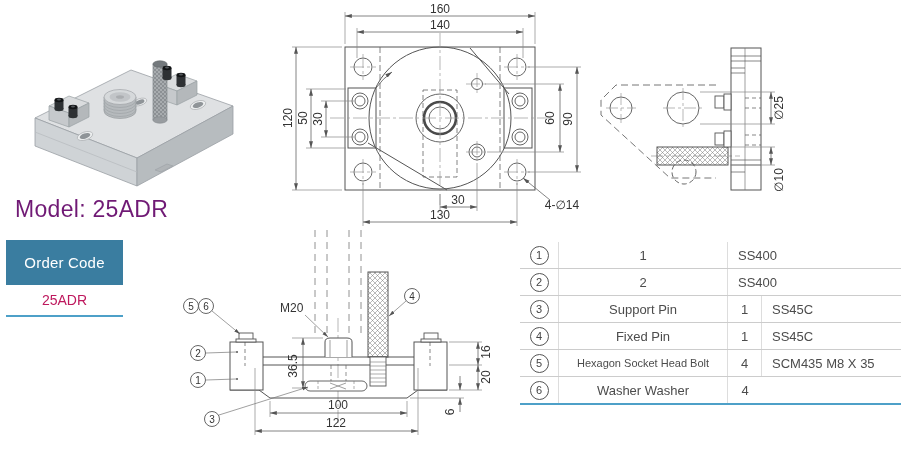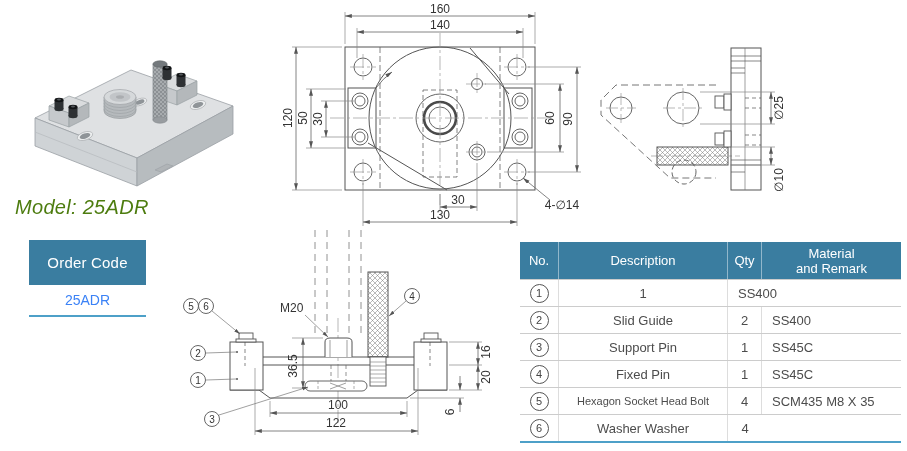--- a/index.html
+++ b/index.html
@@ -1,25 +1,25 @@
 <!DOCTYPE html>
 <html><head>
 <meta charset="utf-8">
 <style>
   html,body{margin:0;padding:0;background:#ffffff;}
   .canvas{position:relative;width:907px;height:451px;background:#fff;overflow:hidden;
           font-family:"Liberation Sans",sans-serif;}
   .abs{position:absolute;}
   
-  .model{left:15px;top:196px;font-size:20px;color:#4d7c0f;letter-spacing:.3px;font-style:italic;}
+  .model{left:15px;top:196px;font-size:23px;color:#701a75;letter-spacing:.3px;}
   
-  .oc{left:29px;top:240px;width:117px;}
+  .oc{left:6px;top:240px;width:117px;}
   .oc-head{height:45px;background:#3A7DA0;color:#ffffff;font-size:15px;
            display:flex;align-items:center;justify-content:center;letter-spacing:.2px;}
-  .oc-val{height:30px;border-bottom:2px solid #4DA0C8;color:#3b82f6;font-size:14px;
+  .oc-val{height:30px;border-bottom:2px solid #4DA0C8;color:#be185d;font-size:14px;
           display:flex;align-items:center;justify-content:center;}
   
   .ptable{left:520px;top:242px;width:381px;font-size:13px;color:#4c4c4c;
           border-bottom:2px solid #4DA0C8;}
   .prow{display:grid;grid-template-columns:39px 169px 34px 139px;}
   .phead{background:#3A7DA0;color:#fff;height:37px;}
   .phead .pc{display:flex;align-items:center;justify-content:center;text-align:center;
              border-right:1px solid rgba(255,255,255,.45);line-height:15px;}
   .phead .pc:last-child{border-right:none;}
   .pbody{height:26px;border-top:1px solid #cccccc;}
@@ -399,43 +399,31 @@
     <line x1="145" y1="87" x2="168" y2="109" stroke="#777" stroke-width="0.7" marker-end="url(#aC)"></line>
     <text class="dt" transform="rotate(-90 137 138)" x="137" y="138" text-anchor="middle">36.5</text>
     <text class="dt" x="178" y="181" text-anchor="middle">100</text>
     <text class="dt" x="176" y="199" text-anchor="middle">122</text>
     <text class="dt" transform="rotate(-90 330 124)" x="330" y="124" text-anchor="middle">16</text>
     <text class="dt" transform="rotate(-90 330 149)" x="330" y="149" text-anchor="middle">20</text>
     <text class="dt" transform="rotate(-90 294 184)" x="294" y="184" text-anchor="middle">6</text>
   </svg>
 
   <div class="abs ptable">
-    <div class="prow phead">
-      <div class="pc">No.</div>
-      <div class="pc">Description</div>
-      <div class="pc">Qty</div>
-      <div class="pc">
-        <div>
-          <div>Material</div>
-          <div>and Remark</div>
-        </div>
-      </div>
-    </div>
     <div class="prow pbody">
       <div class="pc">
           <span class="circ">1</span>
         </div>
       <div class="pc">1</div>
       <div class="pc mat">SS400</div>
     </div>
     <div class="prow pbody">
       <div class="pc">
           <span class="circ">2</span>
         </div>
-      <div class="pc desc">Slid Guide</div>
       <div class="pc">2</div>
       <div class="pc mat">SS400</div>
     </div>
     <div class="prow pbody">
       <div class="pc">
           <span class="circ">3</span>
         </div>
       <div class="pc desc">Support Pin</div>
       <div class="pc">1</div>
       <div class="pc mat">SS45C</div>

